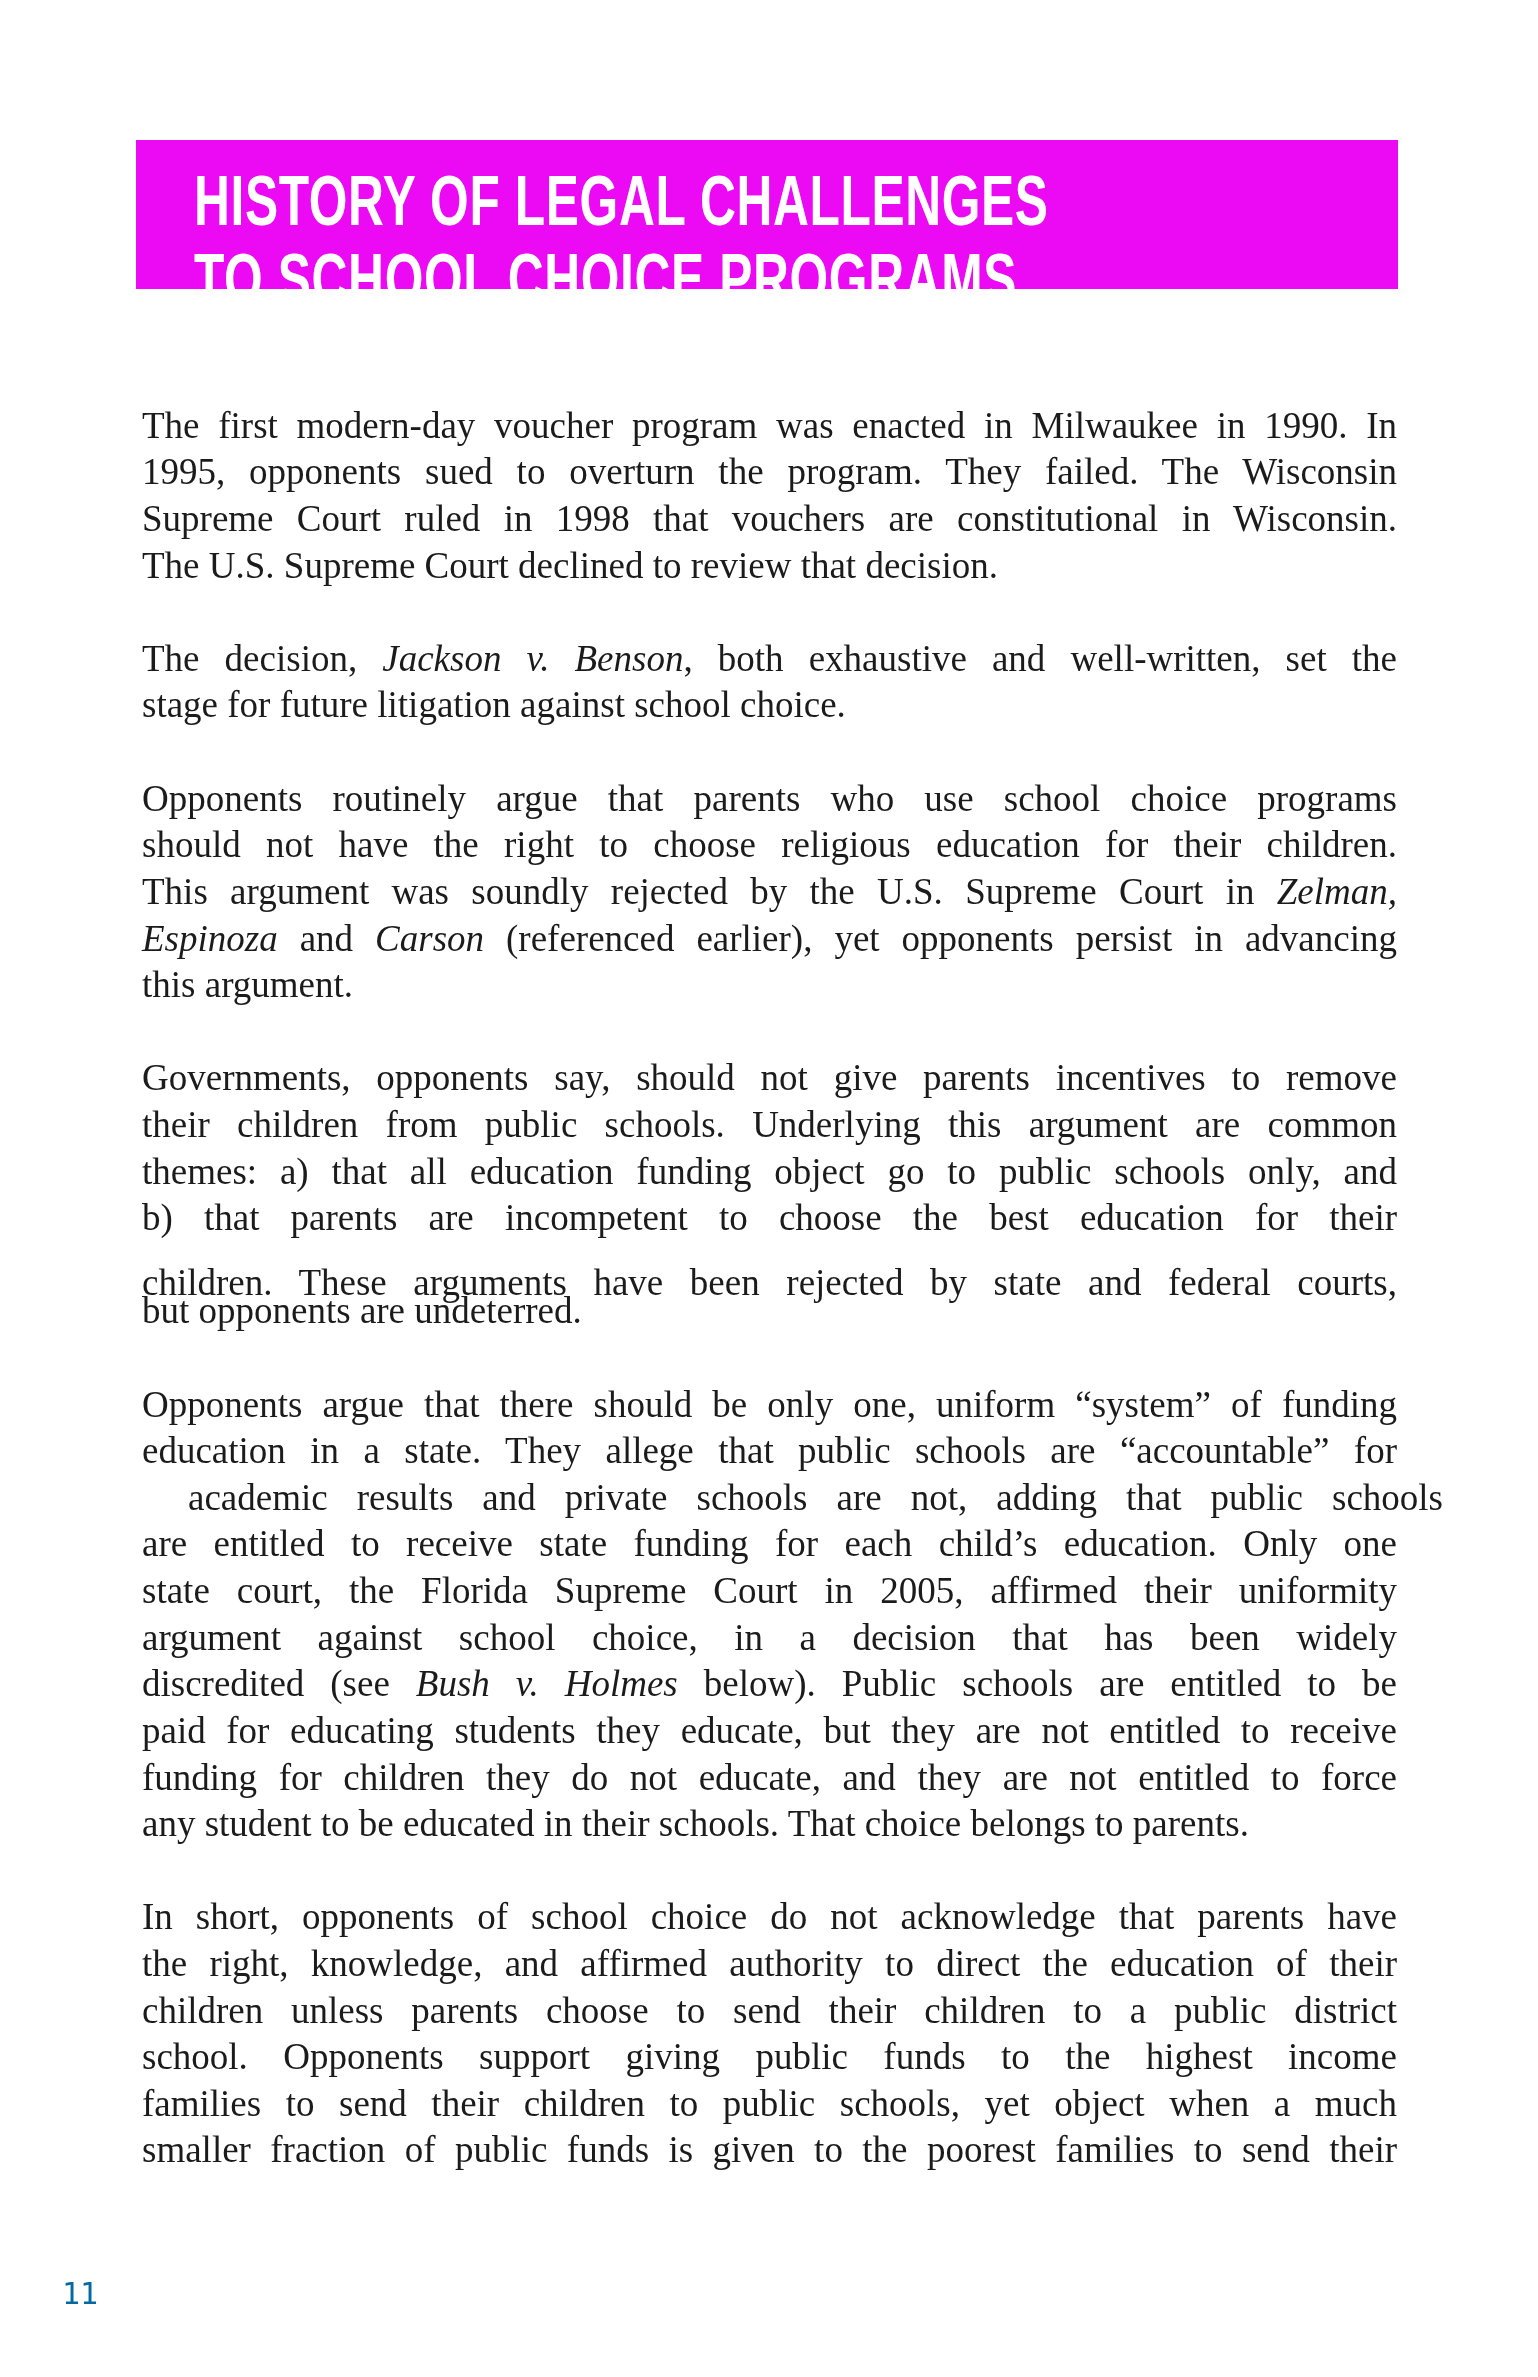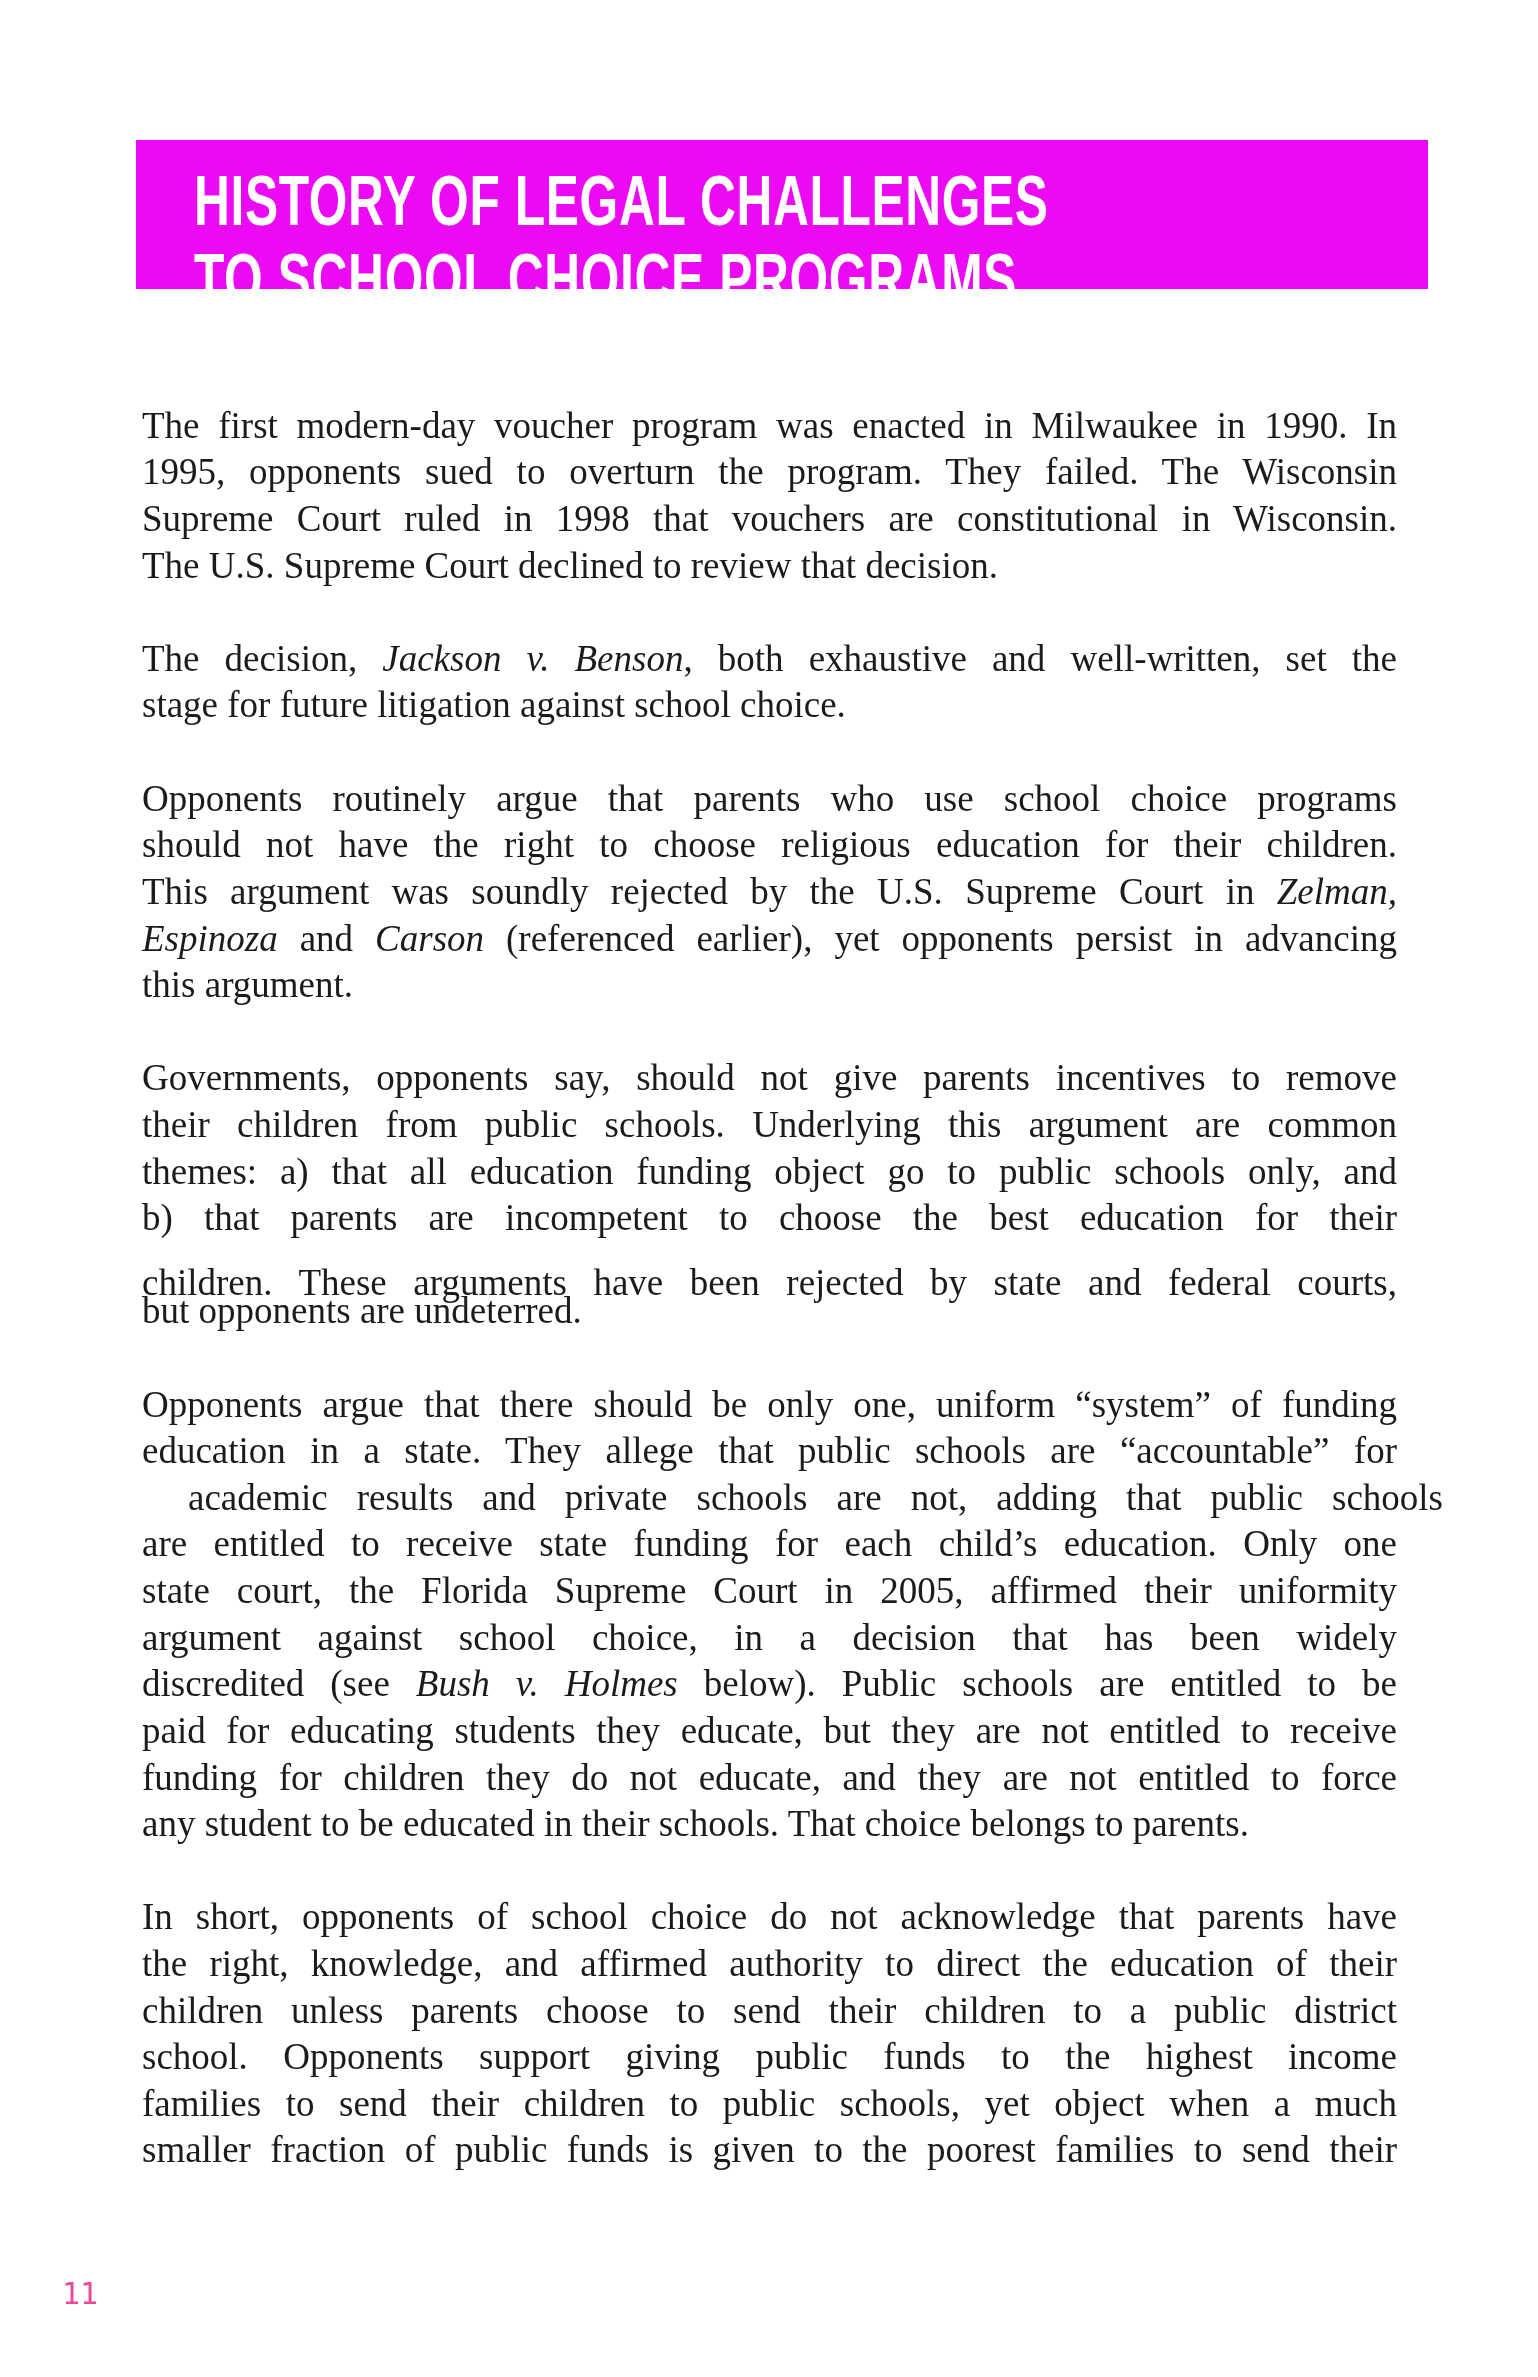--- a/index.html
+++ b/index.html
@@ -15,21 +15,20 @@
     font-family: "Liberation Serif", "DejaVu Serif", serif;
     color: #1b1b1b;
   }
   .title-box {
     position: absolute;
     left: 136px;
     top: 140px;
     width: 1262px;
     height: 149px;
     background: #ec0af5;
-    padding-left: 30px;
   }
   .title-line {
     position: absolute;
     left: 58px;
     white-space: nowrap;
     font-family: "Liberation Sans", "DejaVu Sans", sans-serif;
     font-weight: bold;
     font-size: 71px;
     line-height: 71px;
     color: #ffffff;
@@ -64,21 +63,21 @@
   .line .seg { white-space: pre-wrap; }
   .line .seg.italic { font-style: italic; }
 
   .page-number {
     position: absolute;
     left: 62px;
     top: 2275px;
     font-family: "DejaVu Sans Mono", "Liberation Mono", monospace;
     font-size: 30px;
     line-height: 37px;
-    color: #ec4899;
+    color: #0369a1;
   }
 </style>
 </head>
 <body>
 
 <div class="title-box">
   <div class="title-line l1">HISTORY OF LEGAL CHALLENGES</div>
   <div class="title-line l2">TO SCHOOL CHOICE PROGRAMS</div>
 </div>
 

